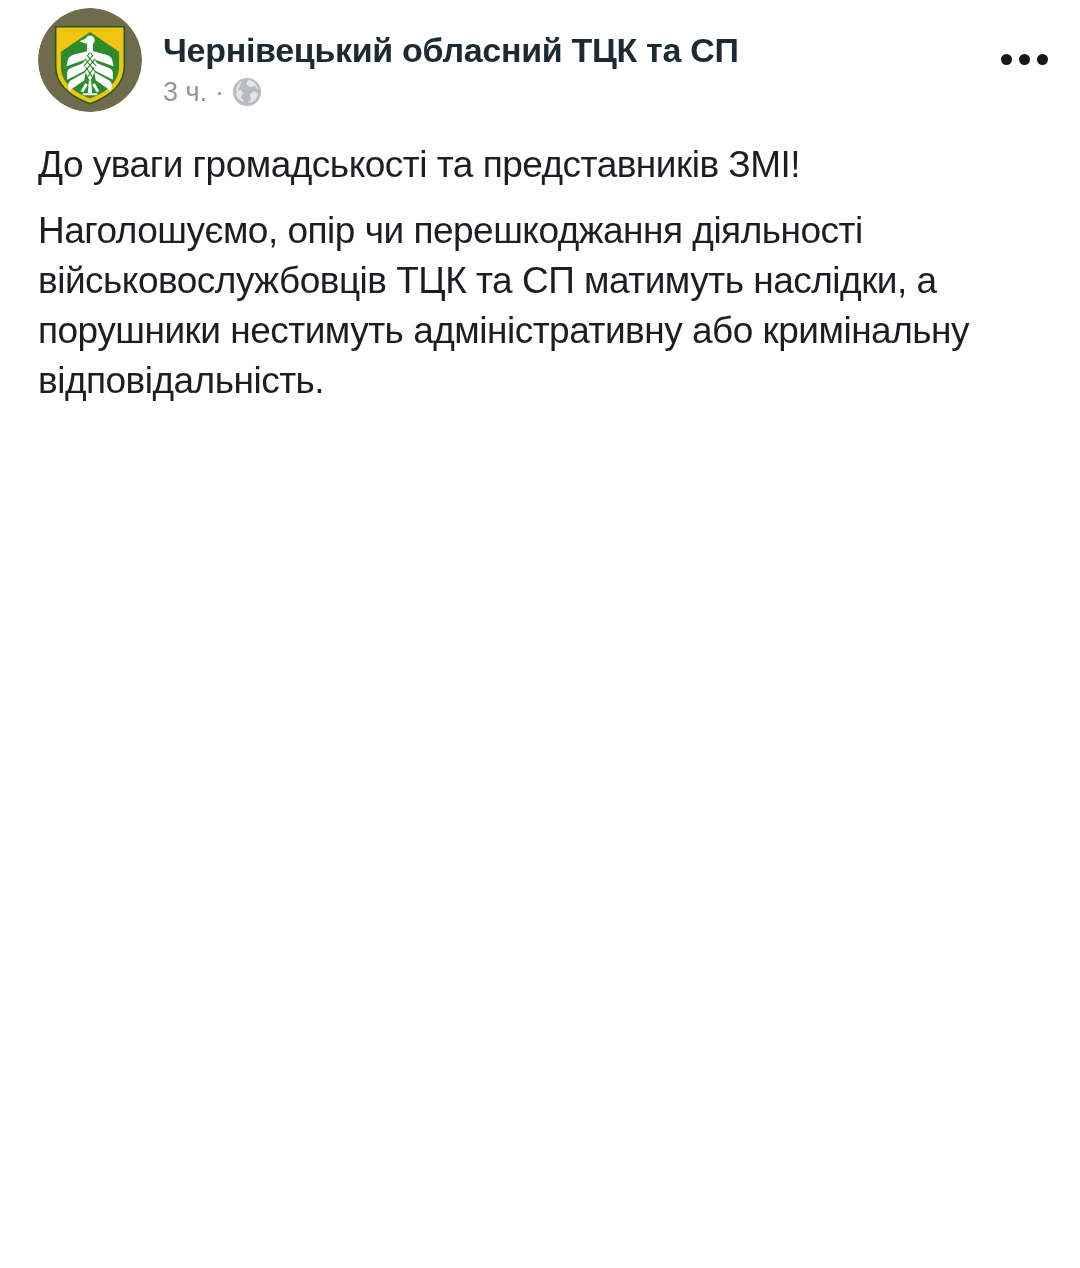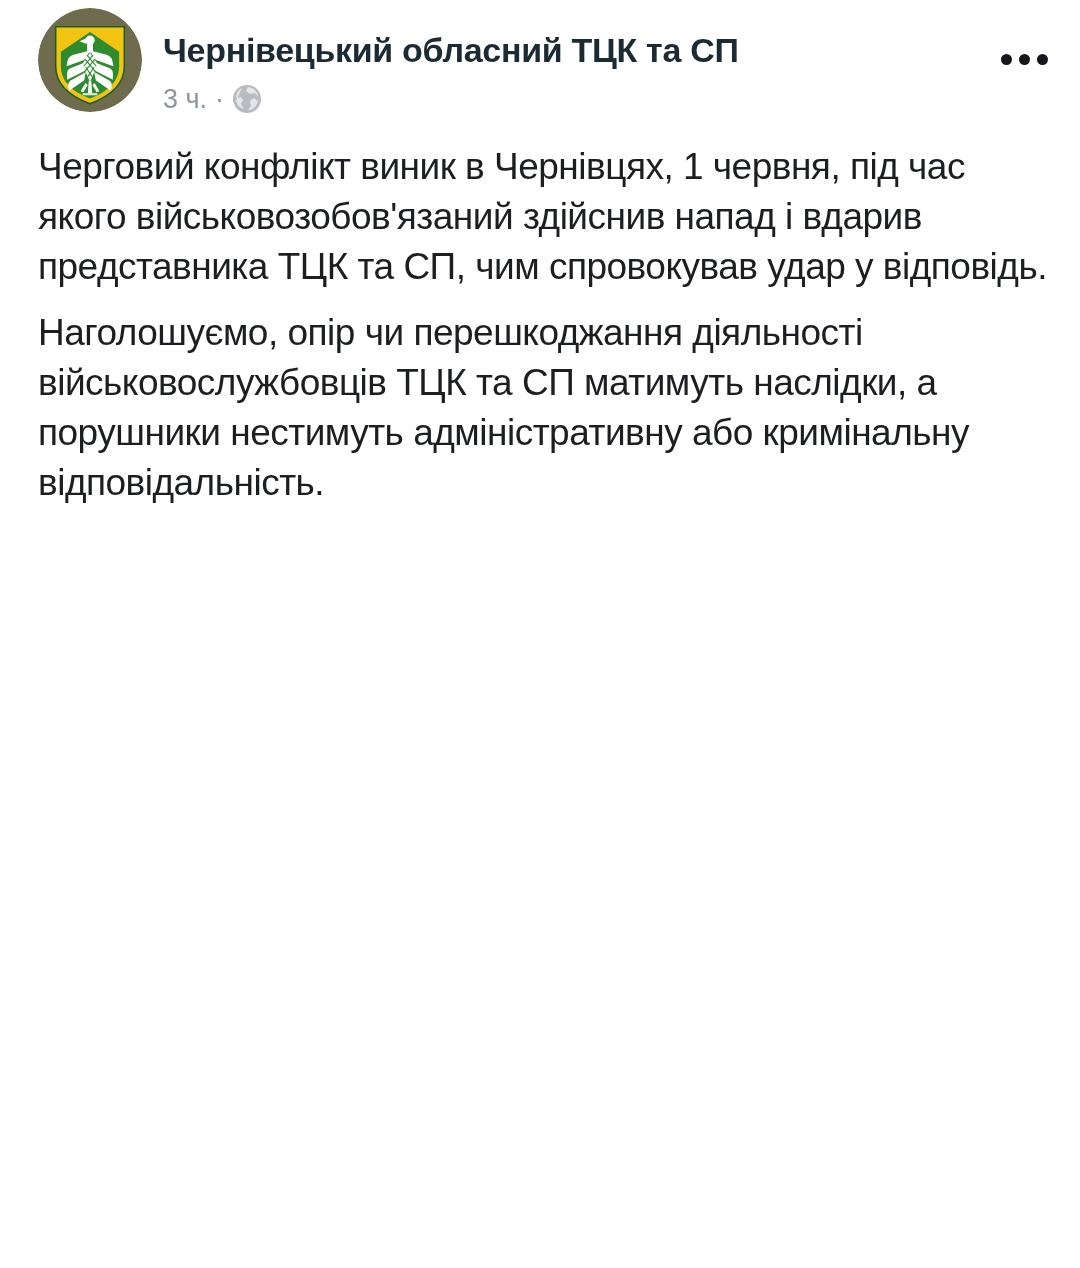--- a/index.html
+++ b/index.html
@@ -42,21 +42,21 @@
     font-size: 34px;
     font-weight: 700;
     color: #1c2b33;
     line-height: 40px;
     letter-spacing: -0.3px;
     white-space: nowrap;
   }
   .meta-row {
     display: flex;
     align-items: center;
-    margin-top: 14px;
+    margin-top: 7px;
     color: #90949c;
     font-size: 27px;
     line-height: 30px;
   }
   .meta-row .sep { margin: 0 8px; }
   .globe { width: 30px; height: 30px; display: inline-block; }
   .more-btn {
     position: absolute;
     right: 34px;
     top: 48px;
@@ -148,17 +148,17 @@
     </div>
 
     <div class="more-btn">
       <i></i>
       <i></i>
       <i></i>
     </div>
   </div>
 
   <div class="post-body">
-      <p>Черговий конфлікт виник в Чернівцях, 1 червня, під час якого військовозобов'язаний здійснив напад і вдарив представника ТЦК та СП, чим спровокував удар у відповідь.</p>
+      <p>До уваги громадськості та представників ЗМІ!</p>
       <p>Наголошуємо, опір чи перешкоджання діяльності військовослужбовців ТЦК та СП матимуть наслідки, а порушники нестимуть адміністративну або кримінальну відповідальність.</p>
     </div>
 
 </div>
 
 </body></html>

